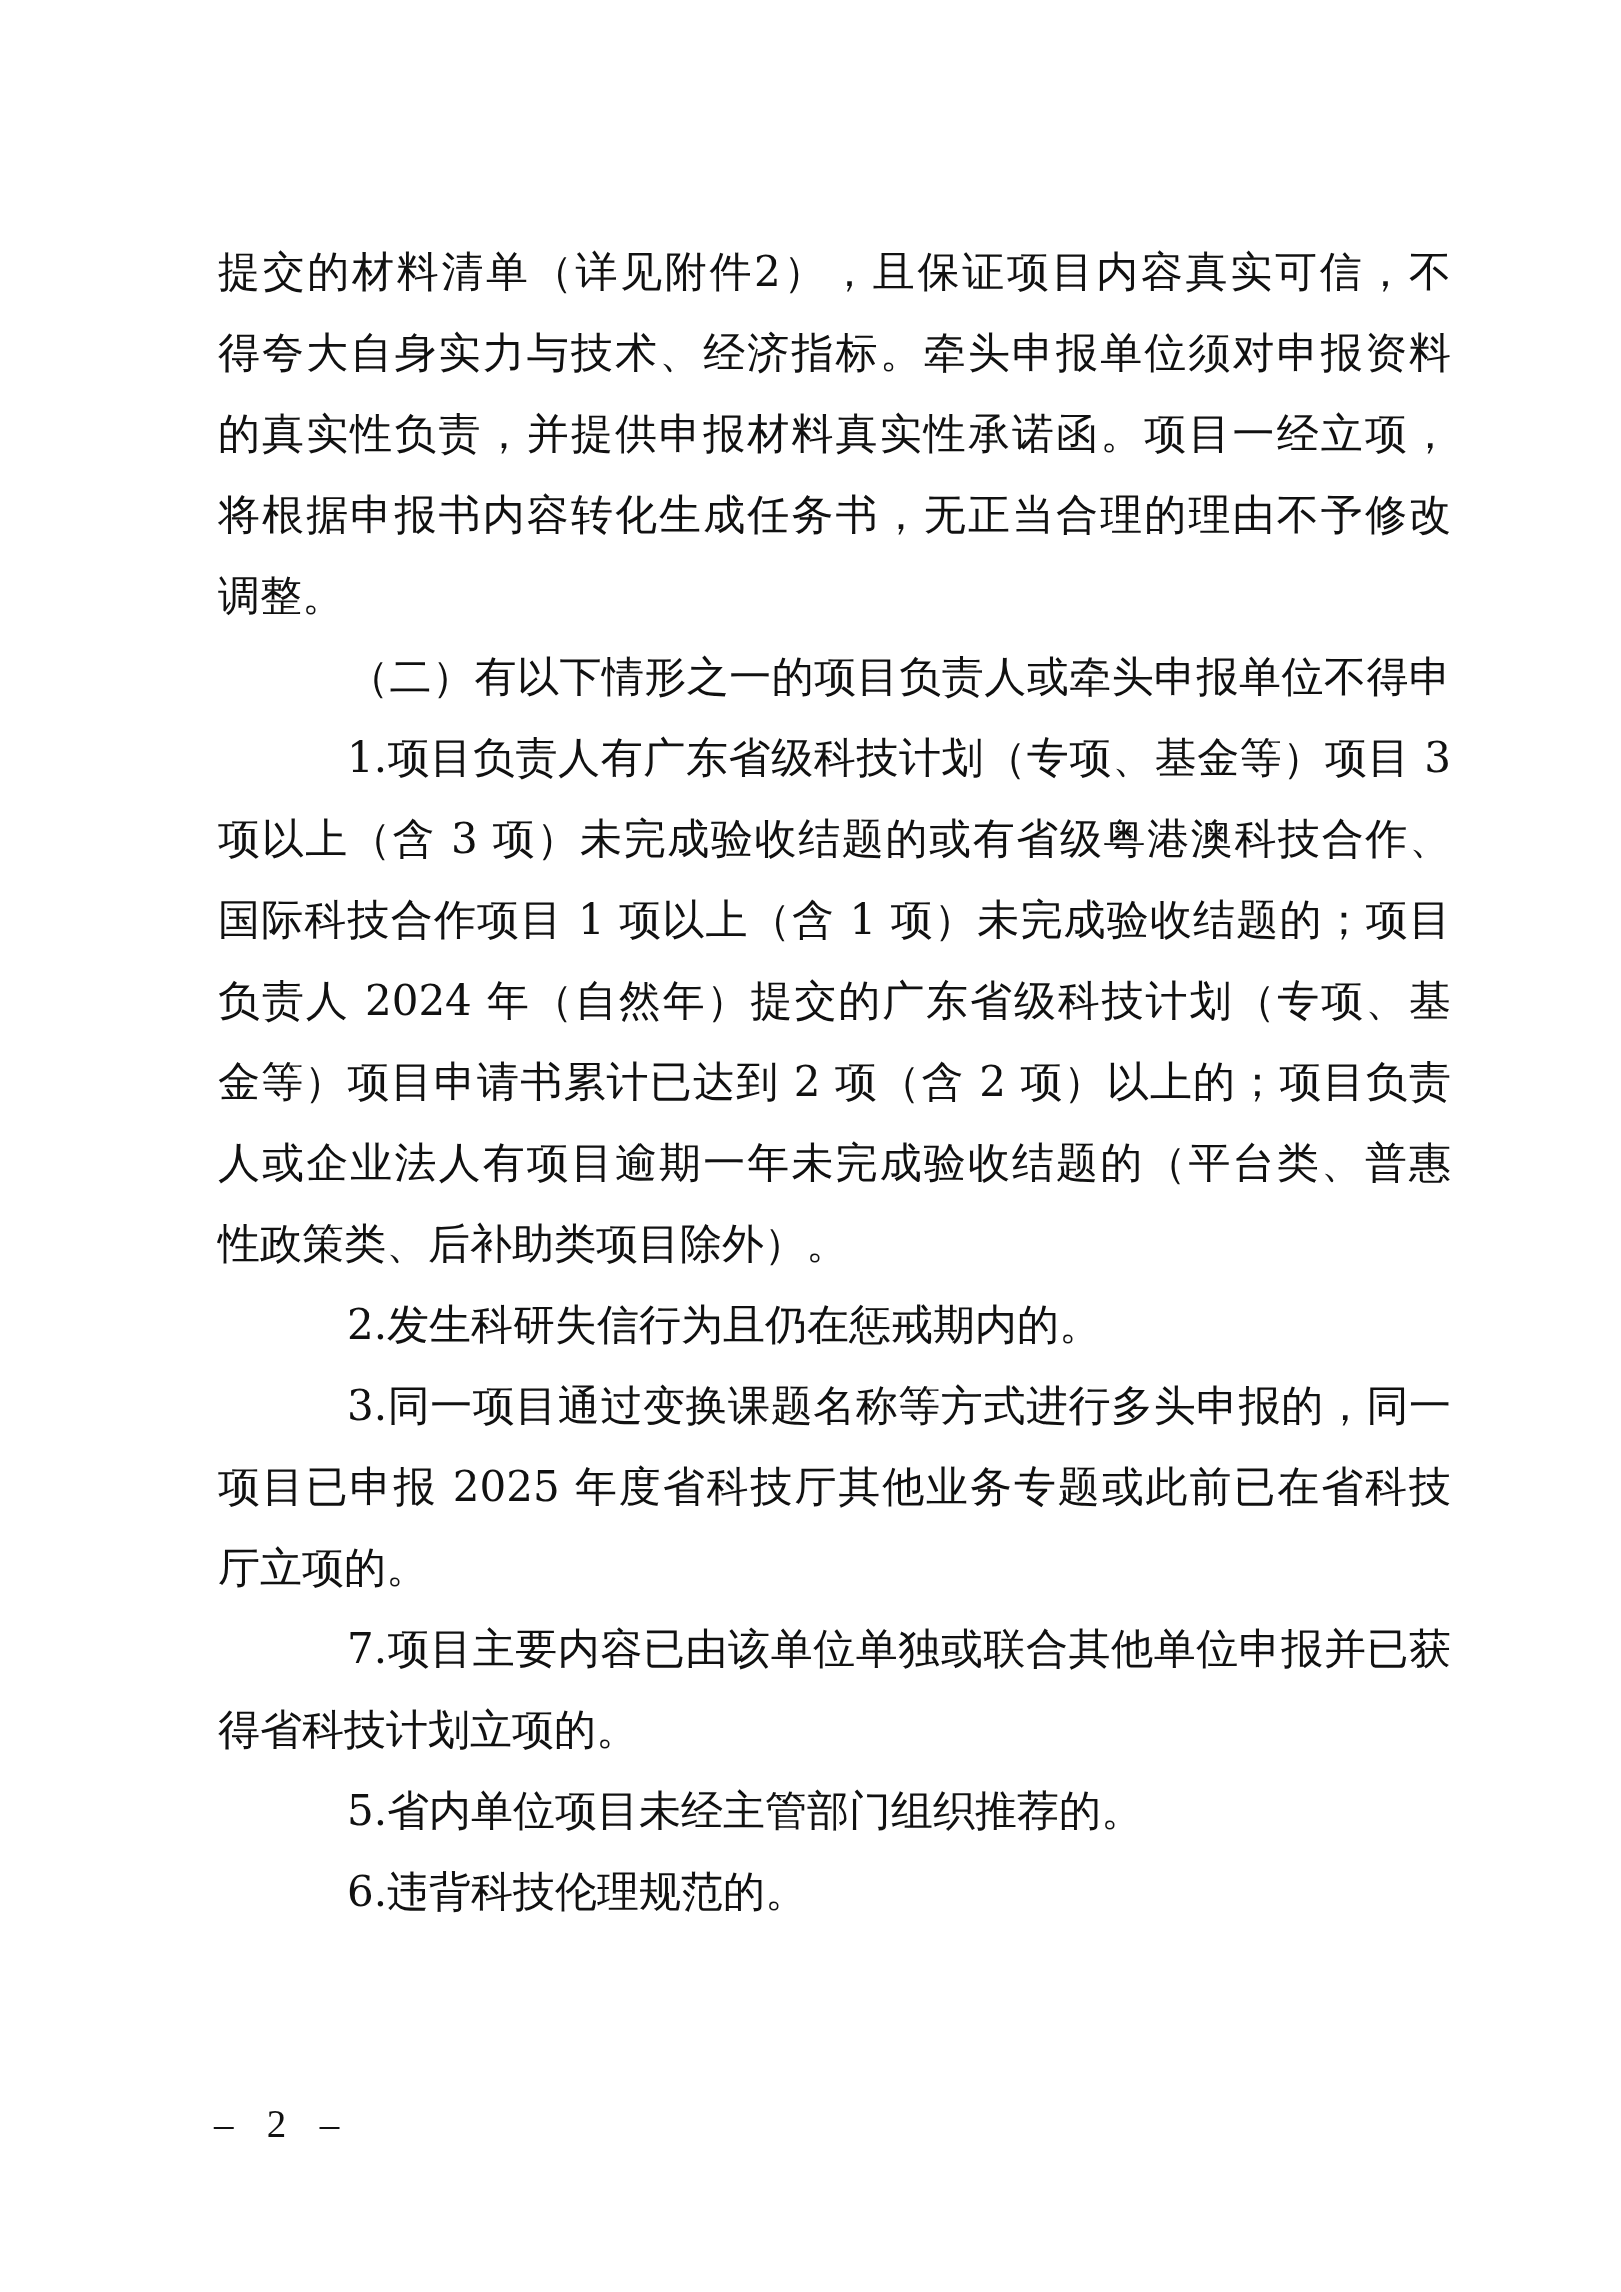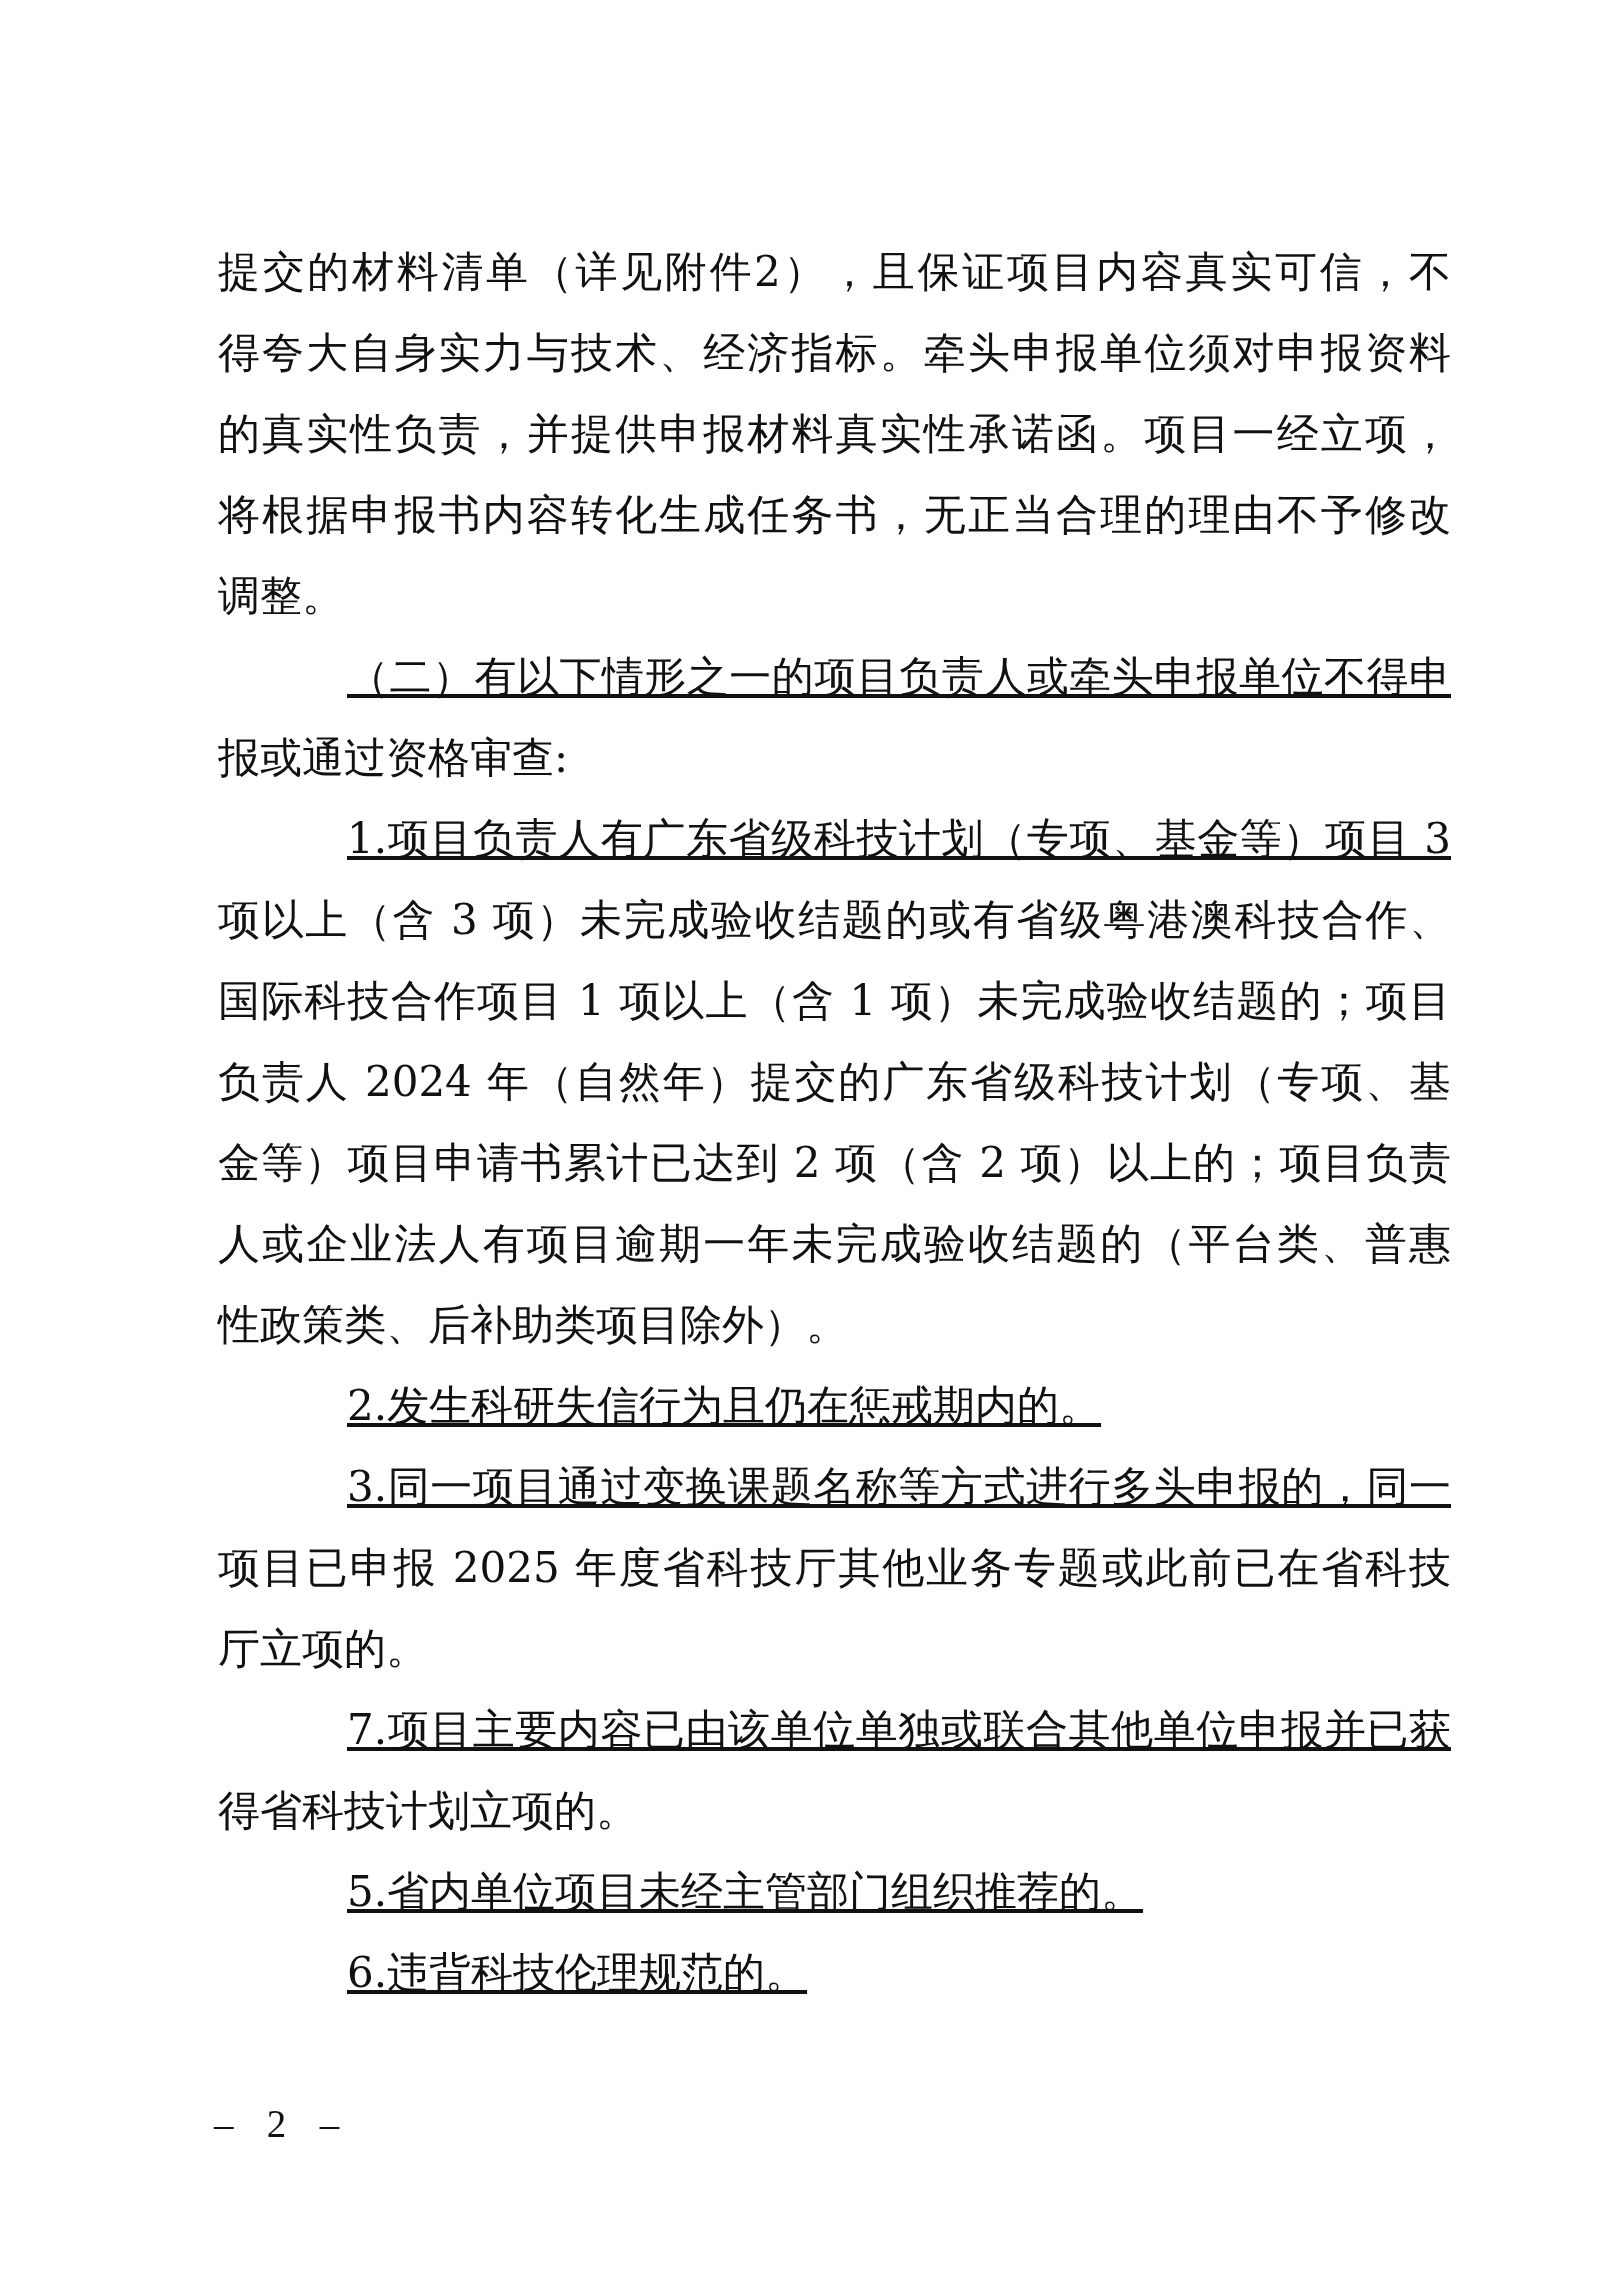--- a/index.html
+++ b/index.html
@@ -38,21 +38,20 @@
     text-align: justify;
     text-align-last: justify;
     letter-spacing: 0;
     color: #111111;
   }
   .line.last {
     text-align-last: left;
   }
   .line.indent {
     padding-left: 129px;
-    text-decoration: underline;
   }
   .page-number {
     position: absolute;
     left: 214px;
     top: 2056px;
     font-family: "Liberation Serif", "DejaVu Serif", serif;
     font-size: 39px;
     letter-spacing: 11.8px;
     color: #111111;
     white-space: nowrap;
@@ -67,21 +66,20 @@
     <div>
       <span class="line">提交的材料清单（详见附件2），且保证项目内容真实可信，不</span>
       <span class="line">得夸大自身实力与技术、经济指标。牵头申报单位须对申报资料</span>
       <span class="line">的真实性负责，并提供申报材料真实性承诺函。项目一经立项，</span>
       <span class="line">将根据申报书内容转化生成任务书，无正当合理的理由不予修改</span>
       <span class="line last">调整。</span>
     </div>
 
     <div>
       <span class="line indent">（二）有以下情形之一的项目负责人或牵头申报单位不得申</span>
-      <span class="line last">报或通过资格审查:</span>
     </div>
 
     <div>
       <span class="line indent">1.项目负责人有广东省级科技计划（专项、基金等）项目 3</span>
       <span class="line">项以上（含 3 项）未完成验收结题的或有省级粤港澳科技合作、</span>
       <span class="line">国际科技合作项目 1 项以上（含 1 项）未完成验收结题的；项目</span>
       <span class="line">负责人 2024 年（自然年）提交的广东省级科技计划（专项、基</span>
       <span class="line">金等）项目申请书累计已达到 2 项（含 2 项）以上的；项目负责</span>
       <span class="line">人或企业法人有项目逾期一年未完成验收结题的（平台类、普惠</span>
       <span class="line last">性政策类、后补助类项目除外）。</span>

